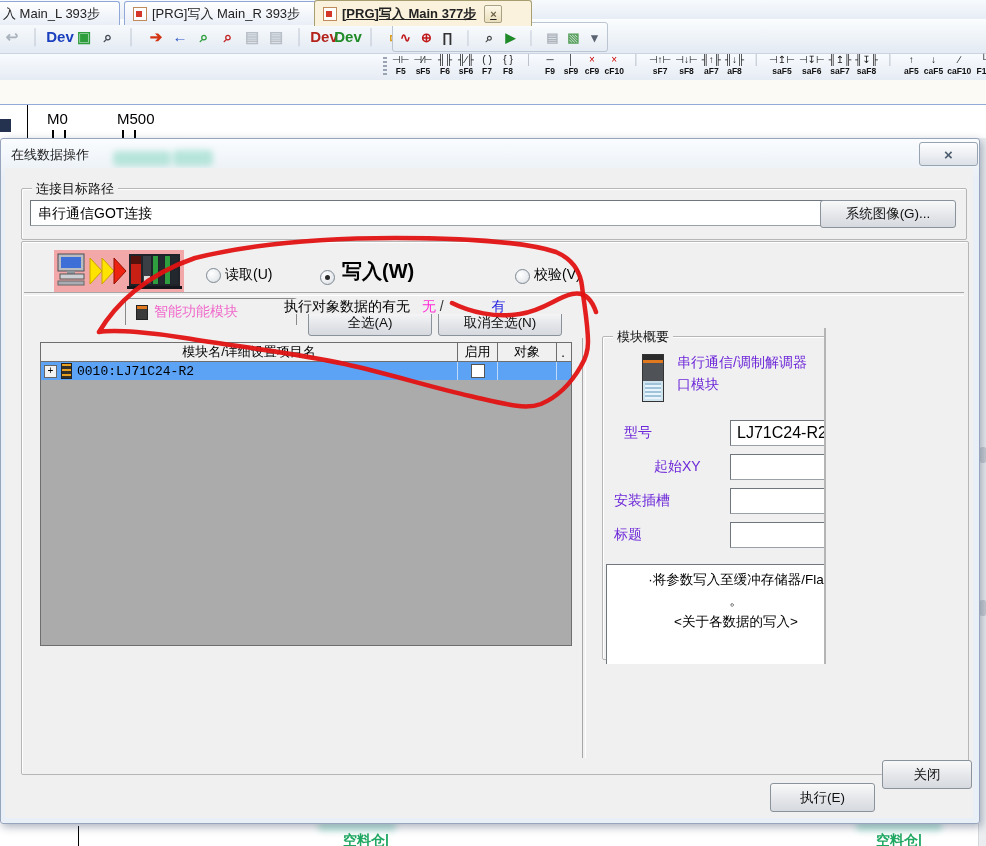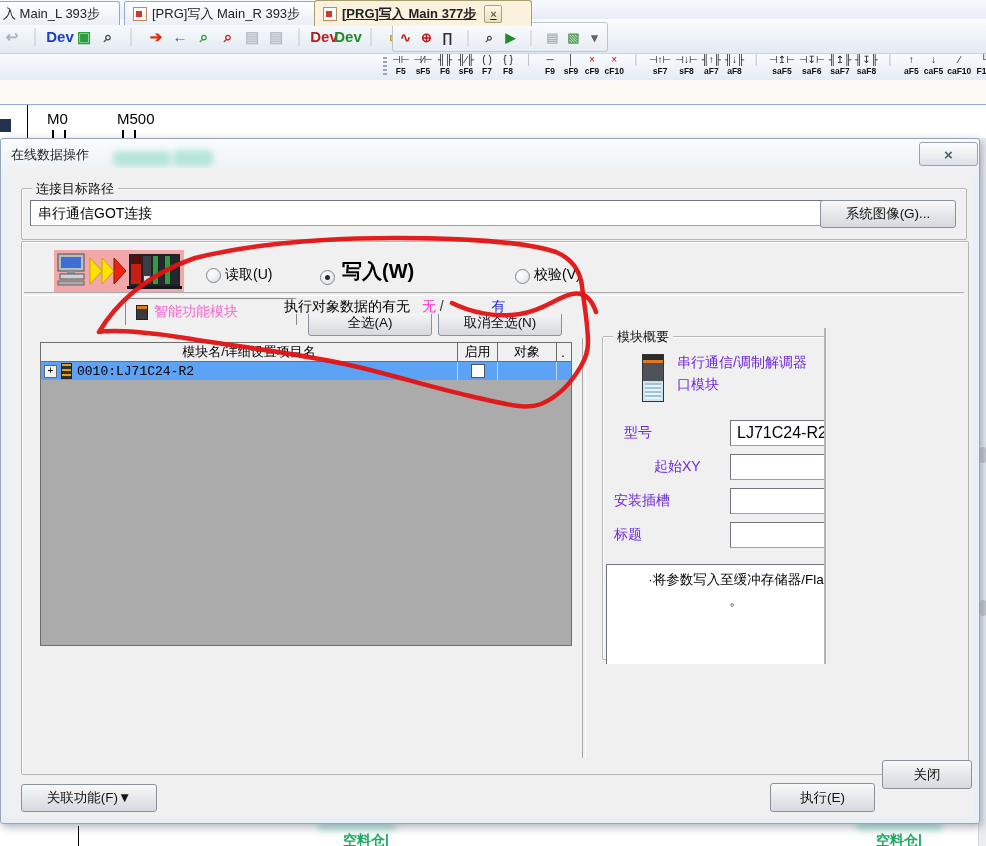--- a/index.html
+++ b/index.html
@@ -499,26 +499,26 @@
                 <div class="flabel sumlbl" style="left: 14px; top: 198px;">标题</div>
                 <div class="sunken sumfld" style="position: absolute; width: 150px; height: 24px; line-height: 24px; padding: 0px 6px; font-size: 14px; color: rgb(0, 0, 0); left: 130px; top: 194px;"></div>
               </div>
             </div>
 
           <div class="infobox" style="left:6px;top:236px;width:246px;height:96px;text-align:center;">
 
           <div>·将参数写入至缓冲存储器/Fla</div>
               <div>。</div>
               <div></div>
+              <div>&lt;关于各数据的写入&gt;</div>
             </div>
           <div class="abs" style="left:224px;top:0;width:2px;height:336px;background:#B5B5B5;"></div>
         </div>
       </div>
 
-      <div class="btn" style="left:16px;top:616px;width:134px;height:26px;">关联功能(F)▼</div>
       <div class="btn" style="left:765px;top:615px;width:103px;height:27px;">执行(E)</div>
       <div class="btn" style="left:877px;top:592px;width:88px;height:27px;">关闭</div>
     </div>
   </div>
 
   <div class="abs" style="left:0;top:822px;width:842px;height:24px;background:#fff;padding-left:21px;">
     <div class="vbar" style="left:78px;top:4px;width:1px;height:20px;"></div>
     <div class="smudge" style="left:318px;top:0;width:78px;height:9px;"></div>
     <div class="smudge" style="left:856px;top:-1px;width:86px;height:10px;"></div>
     <div class="comment" style="left:343px;top:10px;">空料仓|</div>

